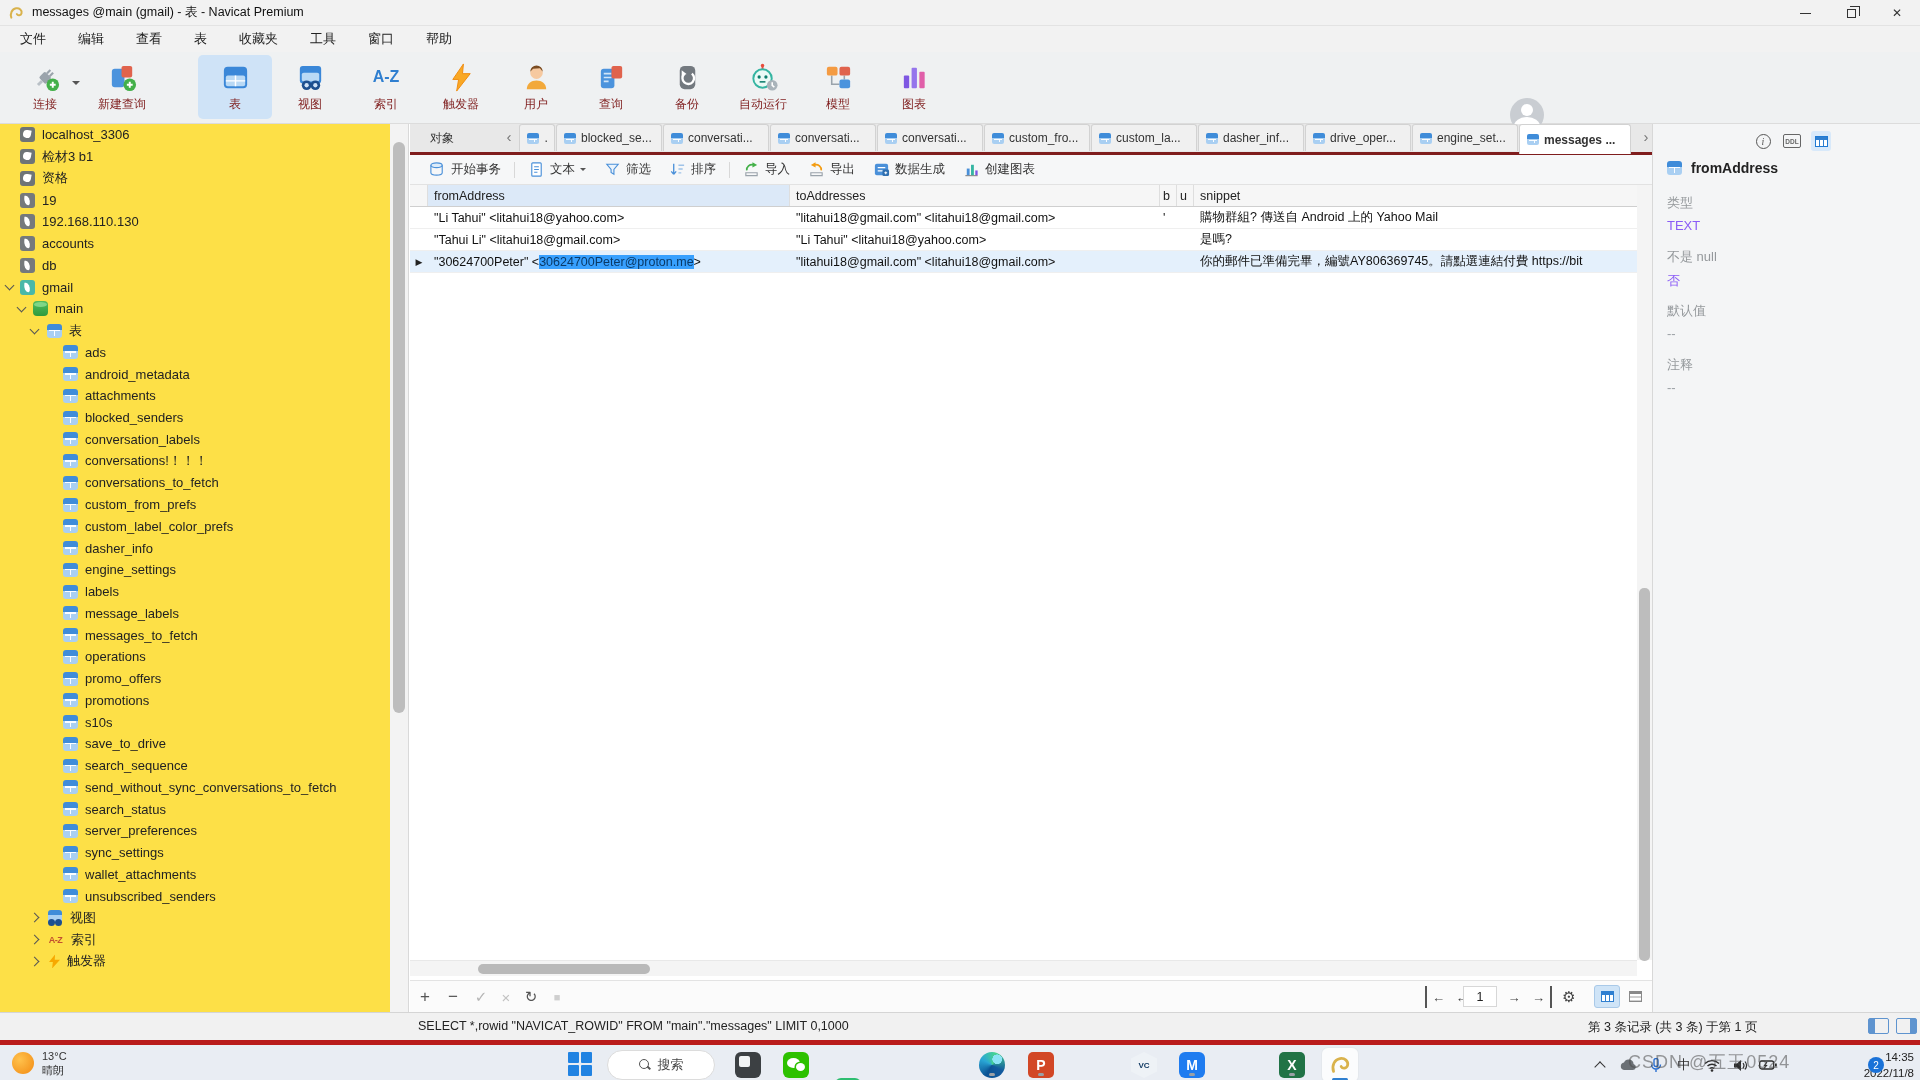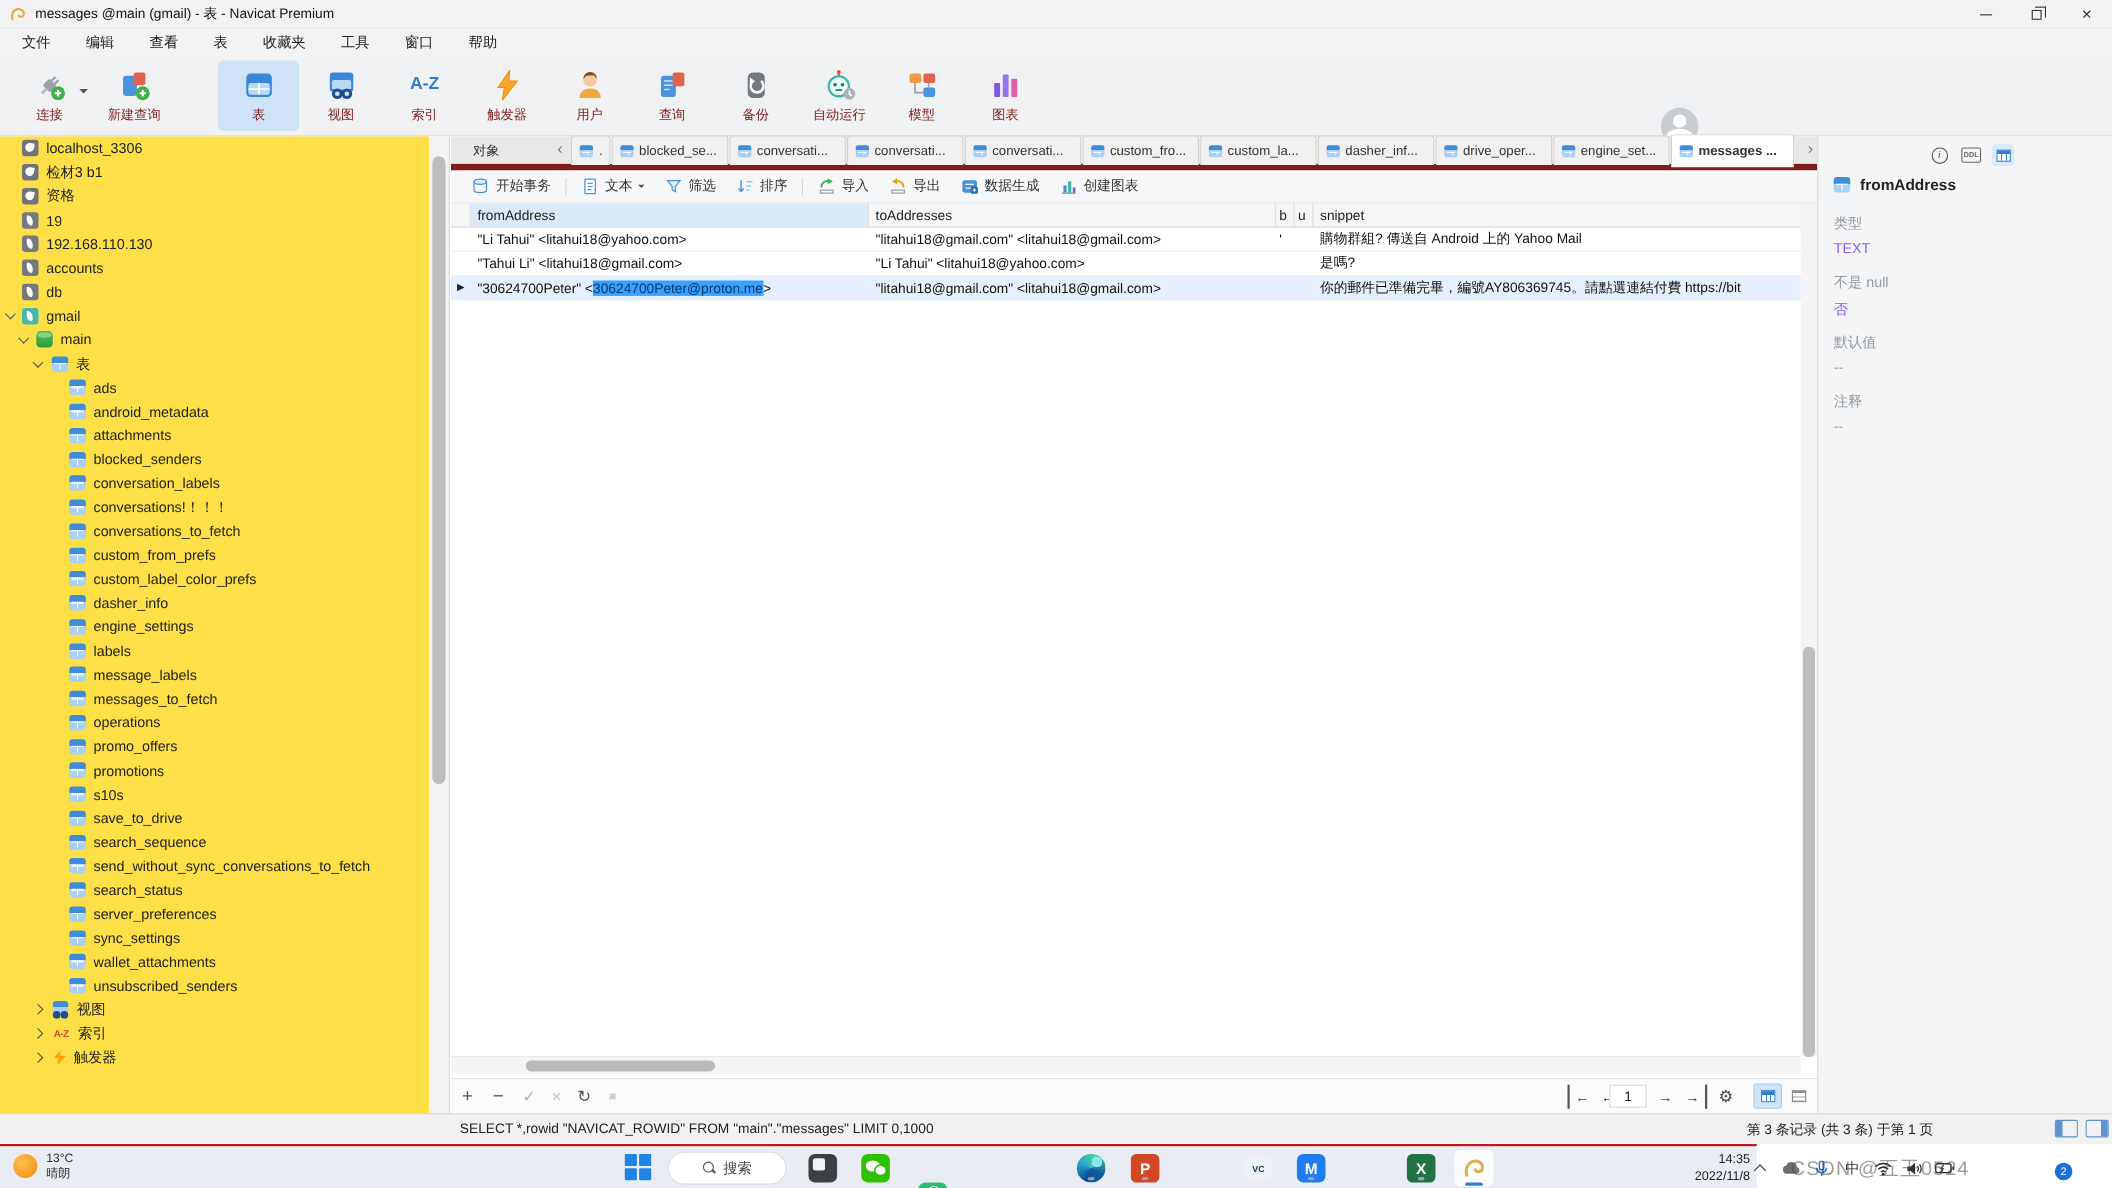--- a/index.html
+++ b/index.html
@@ -55,21 +55,21 @@
 .ticon::after{content:"";position:absolute;left:7px;top:6px;bottom:2px;width:1.4px;background:rgba(255,255,255,.95)}
 .ticon.sm{width:12px;height:11px;border-radius:2px}
 .ic-view{width:16px;height:15px;position:relative;flex:none}
 .ic-view .base{position:absolute;inset:0 1px 2px 1px;border-radius:3px;background:linear-gradient(180deg,#3f8cd9 0 42%,#a9cff2 42% 100%)}
 .ic-view::after{content:"";position:absolute;width:7px;height:7px;border-radius:50%;background:#1d4f8f;left:1px;bottom:-1px;box-shadow:7px 0 0 #1d4f8f;z-index:1}
 .ic-az{width:17px;height:14px;font-size:9px;font-weight:bold;color:#c2502f;display:flex;align-items:center;justify-content:center;flex:none;letter-spacing:-.5px}
 .ic-bolt{width:11px;height:14px;background:#f7a800;clip-path:polygon(55% 0,0 55%,35% 55%,28% 100%,100% 38%,52% 38%);flex:none;margin-left:2px}
 
 #content{position:absolute;left:410px;top:0;width:1242px;height:888px;background:#fff}
 
-#tabbar{position:absolute;left:0;top:0;width:1330px;height:31px;background:#e8e8e8;border-bottom:6px solid #7f1d1d;display:flex;align-items:center;font-size:12px;color:#333}
+#tabbar{position:absolute;left:0;top:0;width:1330px;height:31px;background:#e8e8e8;border-bottom:3px solid #7f1d1d;display:flex;align-items:flex-start;font-size:12px;color:#333}
 .tab{height:27px;display:flex;align-items:center;gap:5px;padding:0 7px;background:#f0f0f0;border:1px solid #d2d2d2;border-bottom:none;margin-right:1px;border-radius:3px 3px 0 0;overflow:hidden;white-space:nowrap}
 .tab .lb{overflow:hidden;text-overflow:ellipsis}
 .tab.active{background:#fff;height:30px;font-weight:bold}
 .tab.obj{background:transparent;border-color:transparent;width:72px;margin-left:12px}
 .tab-scroll{width:16px;height:24px;display:flex;align-items:center;justify-content:center;color:#777;font-size:15px;margin:0 2px 2px 6px}
 
 #gridbar{position:absolute;left:0;top:31px;width:1242px;height:30px;background:#f6f7f8;border-bottom:1px solid #e2e2e2;display:flex;align-items:center;font-size:12.5px;color:#333;padding-left:10px}
 .gb-item{display:flex;align-items:center;gap:5px;padding:0 9px;height:24px;border-radius:3px;white-space:nowrap}
 .gb-sep{width:1px;height:16px;background:#d8d8d8;margin:0 4px}
 .gb-item svg{width:17px;height:17px}
@@ -122,21 +122,21 @@
 .rp-field .k{color:#95999c}
 .rp-field .v{color:#8b5cf6;margin-top:6px}
 
 #statusbar{position:absolute;left:0;top:1012px;width:1920px;height:28px;background:#f1f1f1;border-top:1px solid #d5d5d5;font-size:12.5px;color:#222}
 #sql{position:absolute;left:418px;top:6px;white-space:nowrap}
 #records{position:absolute;left:1588px;top:6px;white-space:nowrap}
 .panel-toggle{position:absolute;top:5px;width:21px;height:16px;border:1.5px solid #5f94cf;border-radius:2px}
 .panel-toggle.left::before{content:"";position:absolute;left:0;top:0;bottom:0;width:6px;background:#5f94cf}
 .panel-toggle.right::before{content:"";position:absolute;right:0;top:0;bottom:0;width:6px;background:#5f94cf}
 
-#taskbar{position:absolute;left:0;top:1040px;width:1597px;height:40px;background:#e9edf3;border-top:2px solid #b91c1c}
+#taskbar{position:absolute;left:0;top:1040px;width:1920px;height:40px;background:#e9edf3;border-top:5px solid #b91c1c}
 .weather{position:absolute;left:12px;top:4px;display:flex;align-items:center;gap:8px}
 .sun{width:22px;height:22px;border-radius:50%;background:radial-gradient(circle at 35% 35%,#ffc24d,#f28a12)}
 .wtxt{font-size:11px;color:#333;line-height:14px}
 .tk{position:absolute;top:7px;width:26px;height:26px;border-radius:6px}
 .run-dot{position:absolute;bottom:2px;left:50%;transform:translateX(-50%);width:6px;height:3px;border-radius:2px;background:#9aa0a6}
 .start{display:grid;grid-template-columns:11px 11px;grid-template-rows:11px 11px;gap:2px;width:24px;height:24px;padding:0;background:transparent}
 .start span{background:#2183e2;border-radius:1px}
 .search-pill{position:absolute;left:607px;top:5px;width:108px;height:30px;border-radius:16px;background:#fff;border:1px solid #dcdcdc;display:flex;align-items:center;justify-content:center;gap:7px;font-size:13px;color:#444}
 .mag{width:12px;height:12px;position:relative}
 .mag::before{content:"";position:absolute;left:0;top:0;width:8px;height:8px;border:1.6px solid #555;border-radius:50%}

